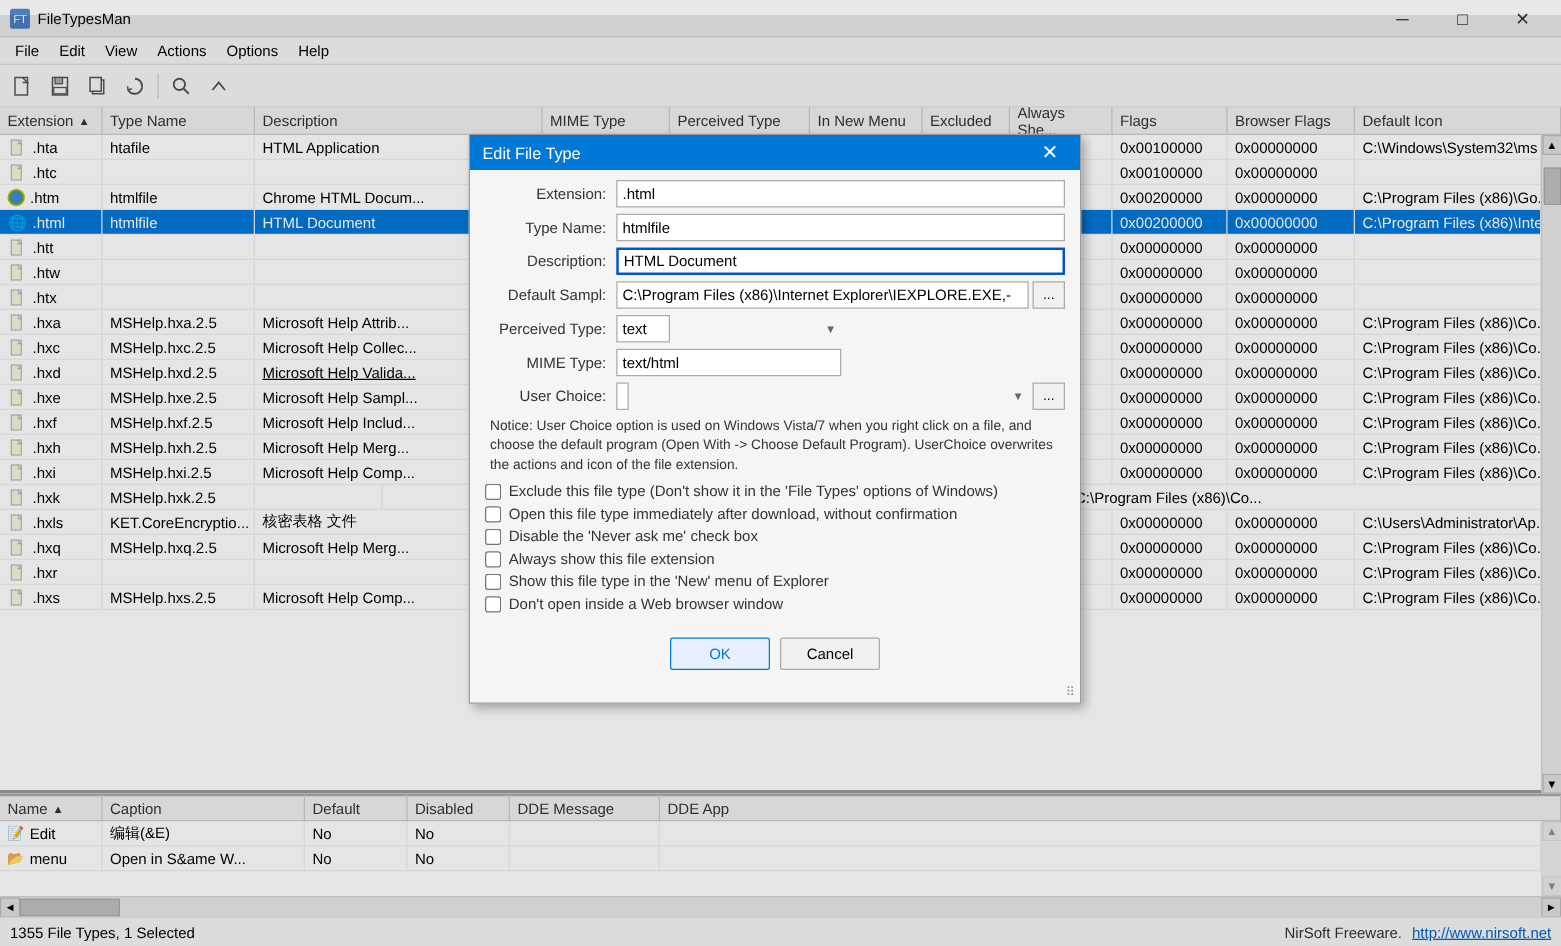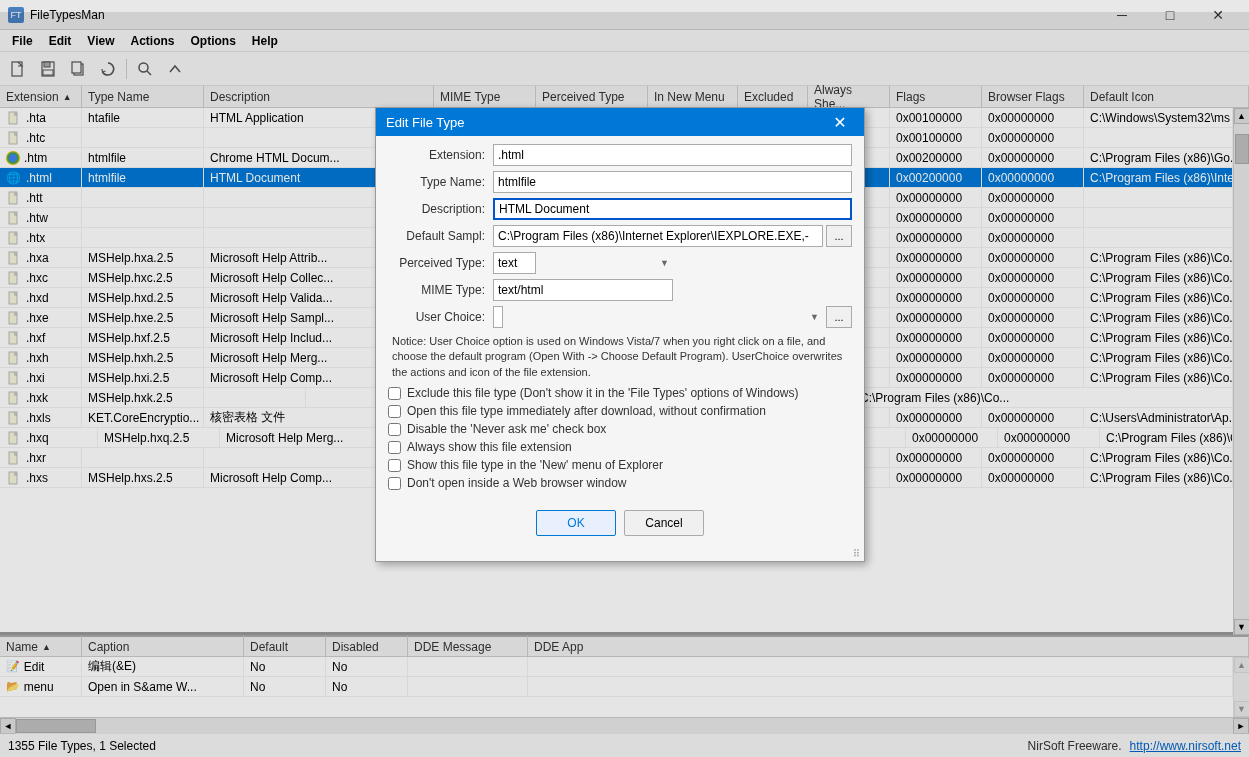--- a/index.html
+++ b/index.html
@@ -6,21 +6,21 @@
     body { font-family: 'Segoe UI', Tahoma, Geneva, Verdana, sans-serif; font-size: 12px; background: #f0f0f0; overflow: hidden; width: 1249px; height: 757px; }
 
     
     .title-bar { background: #e8e8e8; border-bottom: 1px solid #ccc; height: 30px; display: flex; align-items: center; padding: 0 8px; justify-content: space-between; }
     .title-bar-left { display: flex; align-items: center; gap: 6px; font-size: 12px; }
     .title-bar-icon { width: 16px; height: 16px; background: #4a7fbf; border-radius: 2px; display: flex; align-items: center; justify-content: center; color: white; font-size: 9px; }
     .title-bar-controls { display: flex; gap: 2px; }
     .title-btn { width: 46px; height: 30px; border: none; background: transparent; cursor: pointer; font-size: 14px; color: #333; display: flex; align-items: center; justify-content: center; }
 
     
-    .menu-bar { background: #f5f5f5; border-bottom: 1px solid #ddd; height: 22px; display: flex; align-items: center; padding: 0 4px; font-weight: bold; }
+    .menu-bar { background: #f5f5f5; border-bottom: 1px solid #ddd; height: 22px; display: flex; align-items: center; padding: 0 4px; }
     .menu-item { padding: 2px 8px; font-size: 12px; cursor: pointer; height: 22px; display: flex; align-items: center; }
 
     
     .toolbar { background: #f5f5f5; border-bottom: 1px solid #ddd; height: 34px; display: flex; align-items: center; padding: 0 4px; gap: 2px; }
     .toolbar-btn { width: 28px; height: 28px; border: 1px solid transparent; background: transparent; cursor: pointer; display: flex; align-items: center; justify-content: center; border-radius: 2px; }
     .toolbar-sep { width: 1px; height: 20px; background: #ccc; margin: 0 2px; }
 
     
     .main-container { display: flex; flex-direction: column; height: calc(757px - 86px); }
 
@@ -341,21 +341,21 @@
           <div class="cell" style="width: 82px; flex-shrink: 0;">
             <span style="width: 16px; height: 16px; display: inline-flex; align-items: center; justify-content: center; margin-right: 4px; flex-shrink: 0; font-size: 13px;">
               <svg width="14" height="14" viewBox="0 0 14 14">
                 <rect x="2" y="1" width="8" height="12" fill="#f5f5dc" stroke="#aaa" stroke-width="0.8"></rect>
                 <polyline points="7,1 10,4 7,4" fill="#ddd" stroke="#aaa" stroke-width="0.8"></polyline>
               </svg>
             </span>
             <span>.hxd</span>
           </div>
           <div class="cell" style="width: 122px; flex-shrink: 0;">MSHelp.hxd.2.5</div>
-          <div class="cell" style="width: 230px; flex-shrink: 0;">Microsoft Help Valida...</div>
+          <div class="cell" style="width: 230px; flex-shrink: 0; text-decoration: underline;">Microsoft Help Valida...</div>
           <div class="cell" style="width: 102px; flex-shrink: 0;"></div>
           <div class="cell" style="width: 112px; flex-shrink: 0;"></div>
           <div class="cell" style="width: 90px; flex-shrink: 0;"></div>
           <div class="cell" style="width: 70px; flex-shrink: 0;"></div>
           <div class="cell" style="width: 82px; flex-shrink: 0;"></div>
           <div class="cell" style="width: 92px; flex-shrink: 0;">0x00000000</div>
           <div class="cell" style="width: 102px; flex-shrink: 0;">0x00000000</div>
           <div class="cell" style="flex: 1 1 0%;">C:\Program Files (x86)\Co...</div>
         </div>
         <div class="table-row">
@@ -477,21 +477,21 @@
           <div class="cell" style="width: 102px; flex-shrink: 0;"></div>
           <div class="cell" style="width: 112px; flex-shrink: 0;"></div>
           <div class="cell" style="width: 90px; flex-shrink: 0;"></div>
           <div class="cell" style="width: 70px; flex-shrink: 0;"></div>
           <div class="cell" style="width: 82px; flex-shrink: 0;"></div>
           <div class="cell" style="width: 92px; flex-shrink: 0;">0x00000000</div>
           <div class="cell" style="width: 102px; flex-shrink: 0;">0x00000000</div>
           <div class="cell" style="flex: 1 1 0%;">C:\Users\Administrator\Ap...</div>
         </div>
         <div class="table-row">
-          <div class="cell" style="width: 98px; flex-shrink: 0;">
+          <div class="cell" style="width: 82px; flex-shrink: 0;">
             <span style="width: 16px; height: 16px; display: inline-flex; align-items: center; justify-content: center; margin-right: 4px; flex-shrink: 0; font-size: 13px;">
               <svg width="14" height="14" viewBox="0 0 14 14">
                 <rect x="2" y="1" width="8" height="12" fill="#f5f5dc" stroke="#aaa" stroke-width="0.8"></rect>
                 <polyline points="7,1 10,4 7,4" fill="#ddd" stroke="#aaa" stroke-width="0.8"></polyline>
               </svg>
             </span>
             <span>.hxq</span>
           </div>
           <div class="cell" style="width: 122px; flex-shrink: 0;">MSHelp.hxq.2.5</div>
           <div class="cell" style="width: 230px; flex-shrink: 0;">Microsoft Help Merg...</div>

